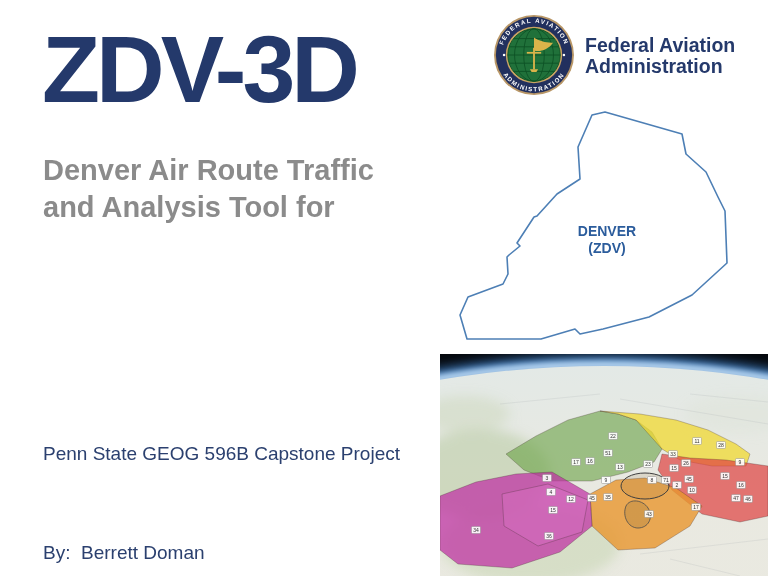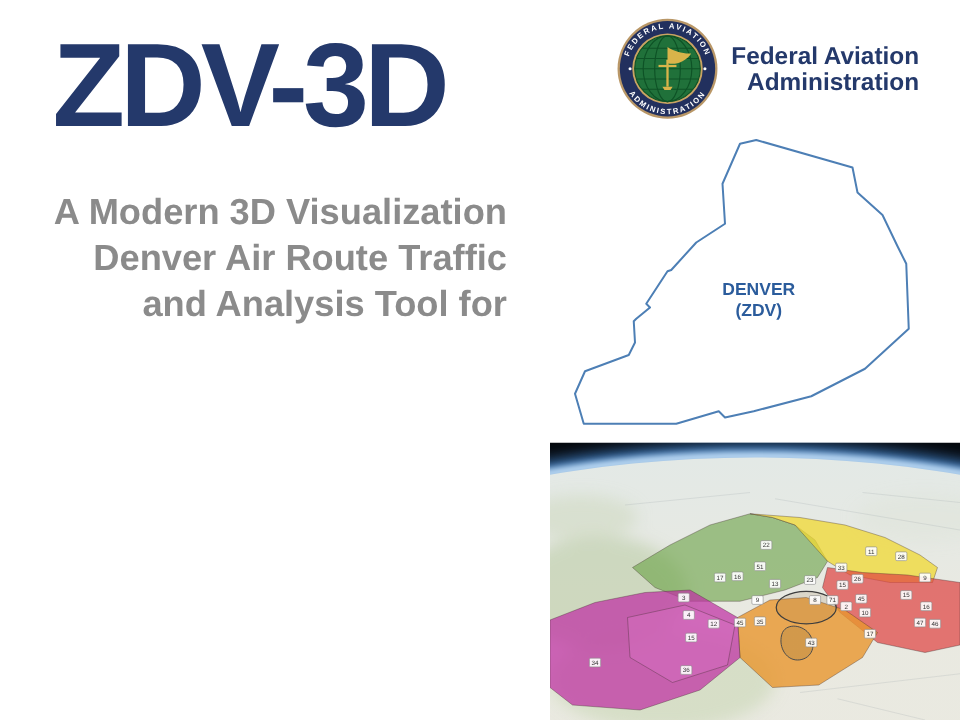--- a/index.html
+++ b/index.html
@@ -1,19 +1,19 @@
 <!DOCTYPE html>
 <html><head>
 <meta charset="utf-8">
 <style>
   * { margin:0; padding:0; box-sizing:border-box; }
   html,body { background:#fff; }
   body { font-family:"Liberation Sans", sans-serif; }
   #slide {
-    position:relative; width:768px; height:576px; background:#ffffff; overflow:hidden;text-align:right;
+    position:relative; width:768px; height:576px; background:#ffffff; overflow:hidden;
   }
   .title {
     position:absolute; left:42px; top:20px;
     font-size:95px; font-weight:bold; letter-spacing:-4px; line-height:1.05;
     color:#24396b;
   }
   .subtitle {
     position:absolute; left:43px; top:152px;
     font-size:29px; font-weight:bold; line-height:37px; color:#8b8b8b;
   }
@@ -34,26 +34,27 @@
   .seclbl { font-size:5px; fill:#333; text-anchor:middle; font-family:"Liberation Sans",sans-serif; }
 </style>
 </head>
 <body>
 
 <div id="slide">
 
   <div class="title">ZDV-3D</div>
 
   <div class="subtitle">
-    <div>A Modern 3D Visualization</div>
     <div>Denver Air Route Traffic</div>
     <div>and Analysis Tool for</div>
   </div>
 
   <div class="details">
+    <div>Penn State GEOG 596B Capstone Project</div>
+    <div>By:  Berrett Doman</div>
     
     
   </div>
 
   <div class="faa-header">
     <svg class="faa-seal" viewBox="0 0 80 80">
       <circle cx="40" cy="40" r="39" fill="#b99767"></circle>
       <circle cx="40" cy="40" r="37.2" fill="#22305e"></circle>
       <circle cx="40" cy="40" r="27.5" fill="#c9a463"></circle>
       <circle cx="40" cy="40" r="25.6" fill="#20713a"></circle>

